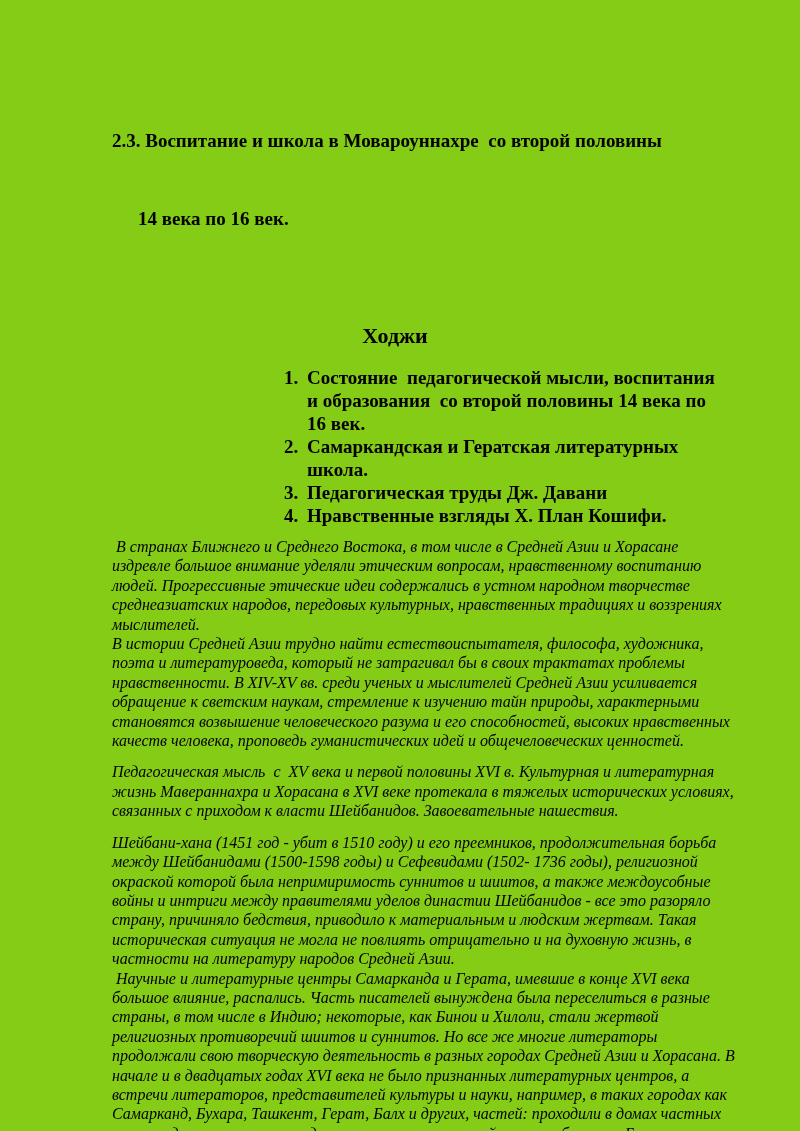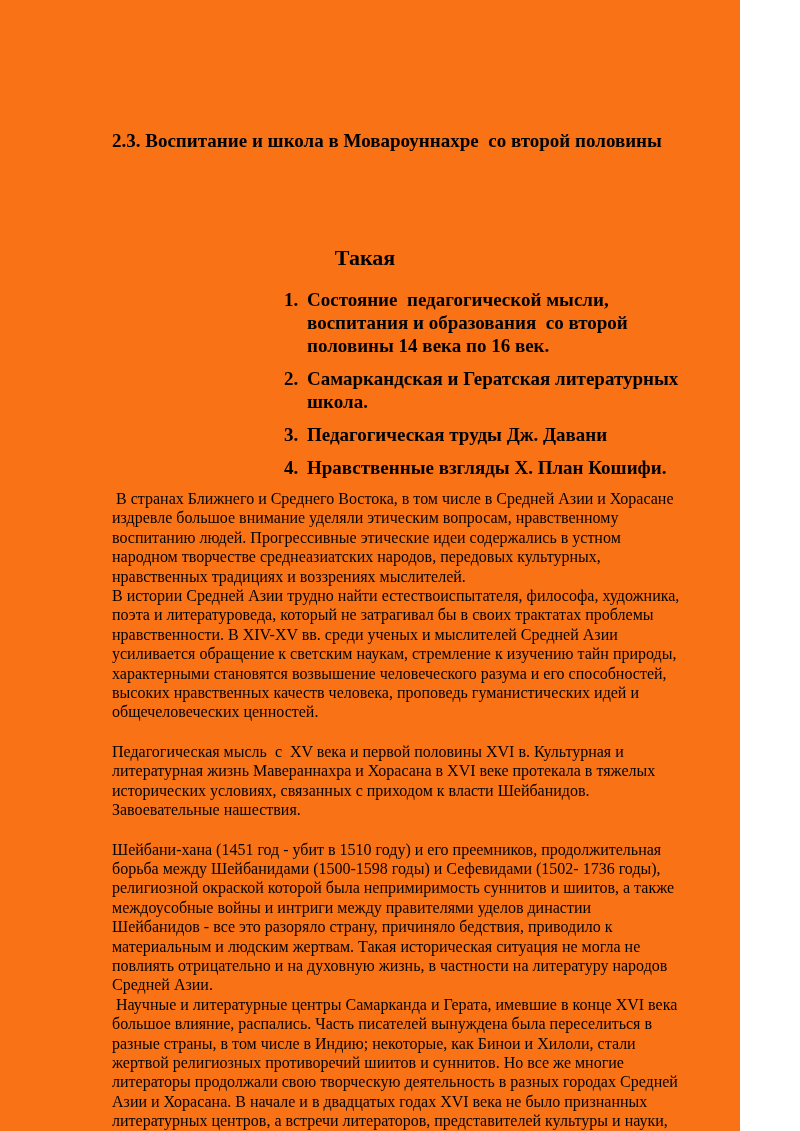--- a/index.html
+++ b/index.html
@@ -2,23 +2,23 @@
 <html lang="ru"><head>
 <meta charset="utf-8">
 <style>
   html, body {
     margin: 0;
     padding: 0;
     background: #ffffff;
   }
   .page {
     position: relative;
-    width: 740px;
+    width: 800px;
     height: 1131px;
-    background: #f97316;
+    background: #84cc16;
     color: #000000;
     font-family: "Liberation Serif", "DejaVu Serif", serif;
     overflow: hidden;
     box-sizing: border-box;
   }
   .content {
     box-sizing: border-box;
     padding: 76px 60px 0 112px;
   }
   
@@ -49,54 +49,55 @@
     counter-reset: plan;
     font-weight: bold;
     font-size: 19px;
     line-height: 23px;
     max-width: 440px;
   }
   .plan-list li {
     position: relative;
     padding-left: 23px;
     white-space: pre-wrap;
-    margin-top: 10px;
   }
   .plan-list li::before {
     counter-increment: plan;
     content: counter(plan) ".";
     position: absolute;
     left: 0;
     top: 0;
   }
   
   .body-text {
     margin-top: 10px;
   }
   .body-text p {
     margin: 0;
     font-size: 16px;
     line-height: 19.4px;
     white-space: pre-wrap;
+    font-style: italic;
   }
   .body-text p.gap-before {
-    margin-top: 20px;
+    margin-top: 12px;
   }
 </style>
 </head>
 <body>
 
 <div class="page">
   <div class="content">
 
     <div class="doc-title">
       <div class="t1">2.3. Воспитание и школа в Мовароуннахре  со второй половины</div>
+      <div class="t2">14 века по 16 век.</div>
     </div>
 
-    <div class="plan-heading">Такая</div>
+    <div class="plan-heading">Ходжи</div>
 
     <ol class="plan-list">
       <li>Состояние  педагогической мысли, воспитания и образования  со второй половины 14 века по 16 век.</li>
       <li>Самаркандская и Гератская литературных школа.</li>
       <li>Педагогическая труды Дж. Давани</li>
       <li>Нравственные взгляды Х. План Кошифи.</li>
     </ol>
 
     <div class="body-text">
       <p> В странах Ближнего и Среднего Востока, в том числе в Средней Азии и Хорасане издревле большое внимание уделяли этическим вопросам, нравственному воспитанию людей. Прогрессивные этические идеи содержались в устном народном творчестве среднеазиатских народов, передовых культурных, нравственных традициях и воззрениях мыслителей.</p>

